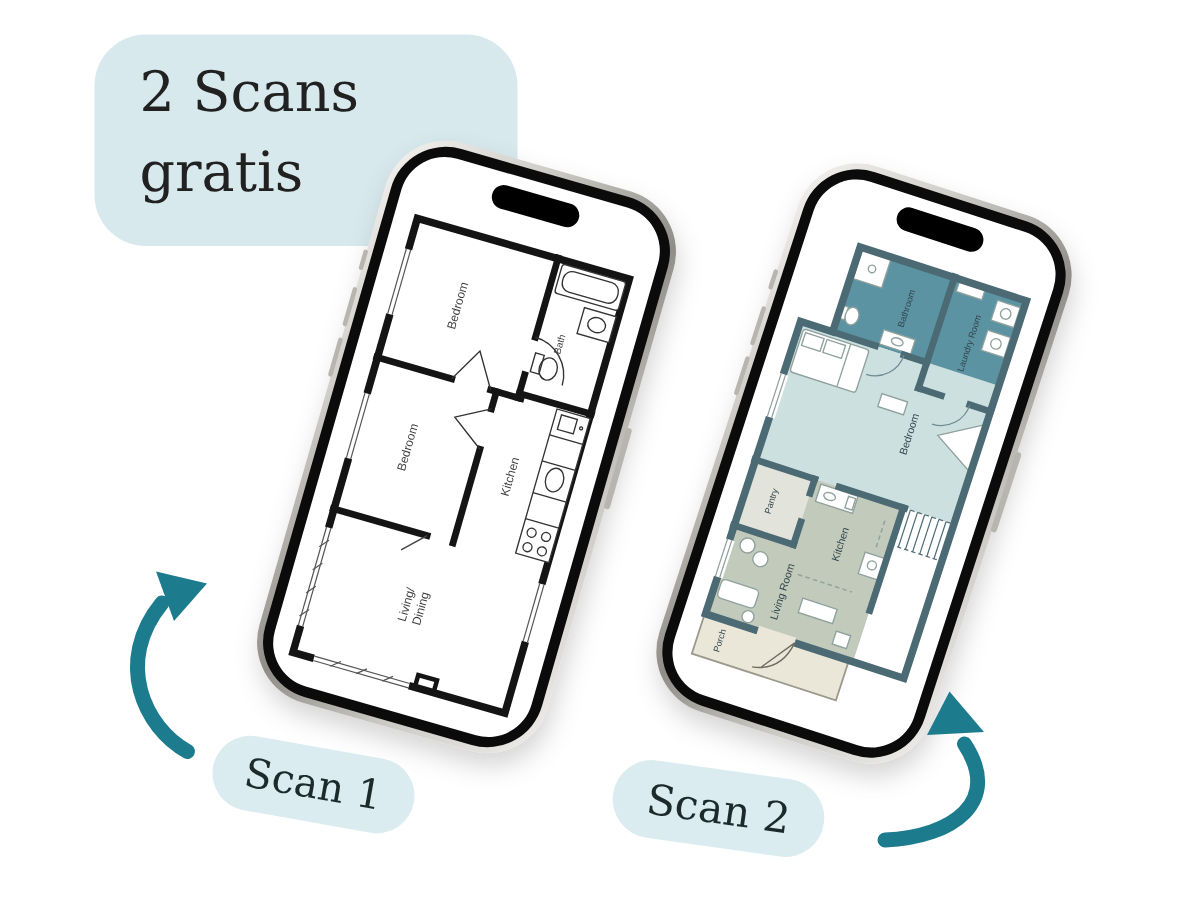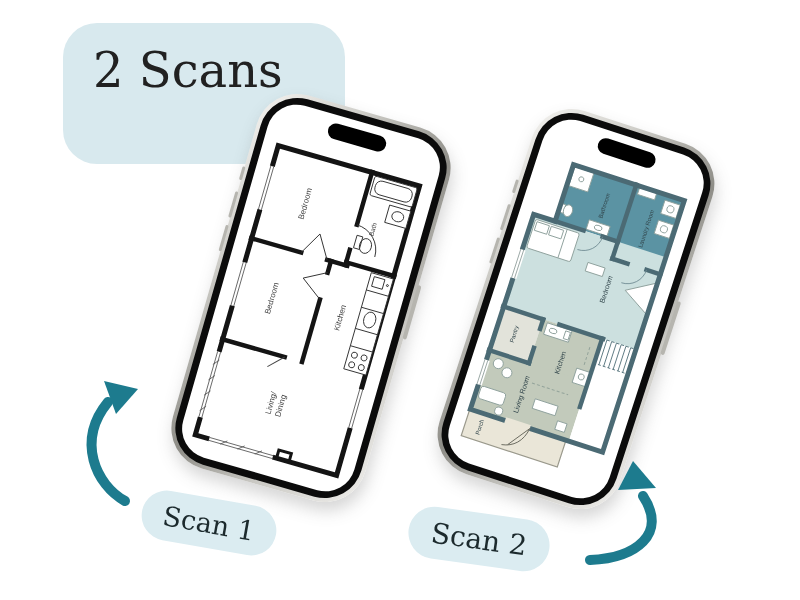--- a/index.html
+++ b/index.html
@@ -3,21 +3,21 @@
 <meta charset="utf-8">
 <style>
   html,body{margin:0;padding:0;}
   body{width:800px;height:600px;background:#ffffff;overflow:hidden;
        font-family:"DejaVu Serif", serif;}
   .stage{position:relative;width:800px;height:600px;background:#ffffff;}
 
   
   .promo{position:absolute;left:63px;top:23px;width:282px;height:141px;
          background:#d8e9ee;border-radius:34px;color:#212121;
-         font-size:48px;line-height:1.42;padding:13px 0 0 30px;
+         font-size:37px;line-height:1.42;padding:13px 0 0 30px;
          box-sizing:border-box;z-index:1;}
 
   
   .phone{position:absolute;z-index:2;border-radius:42px;
          background:linear-gradient(118deg,#f4f3f0 0%,#d0cfca 24%,#8e8d87 52%,#c9c8c3 74%,#efeeeb 100%);
          box-shadow:4px 8px 16px rgba(90,90,90,.25);}
   .phone-1{left:211px;top:104px;width:200px;height:388px;transform:rotate(16deg);}
   .phone-2{left:481px;top:118px;width:190px;height:382px;transform:rotate(18deg);}
   .bezel{position:absolute;inset:4px;border-radius:38px;background:#0b0b0b;}
   .screen{position:absolute;inset:11px;border-radius:30px;background:#ffffff;overflow:hidden;}
@@ -48,20 +48,21 @@
   .p2label{fill:#32464c;font-size:7px;}
   .p2small{fill:#32464c;font-size:6px;}
 </style>
 </head>
 <body>
 
 <div class="stage">
 
   <div class="promo">
     <div>2 Scans</div>
+    <div>gratis</div>
   </div>
 
   <div class="phone phone-1">
     <span class="sidebtn btn-mute"></span>
     <span class="sidebtn btn-volu"></span>
     <span class="sidebtn btn-vold"></span>
     <span class="sidebtn btn-power"></span>
     <div class="bezel"></div>
     <div class="screen">
       <div class="island"></div>

